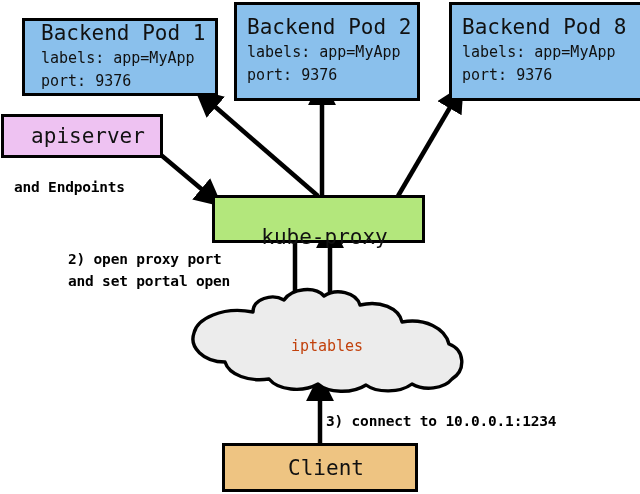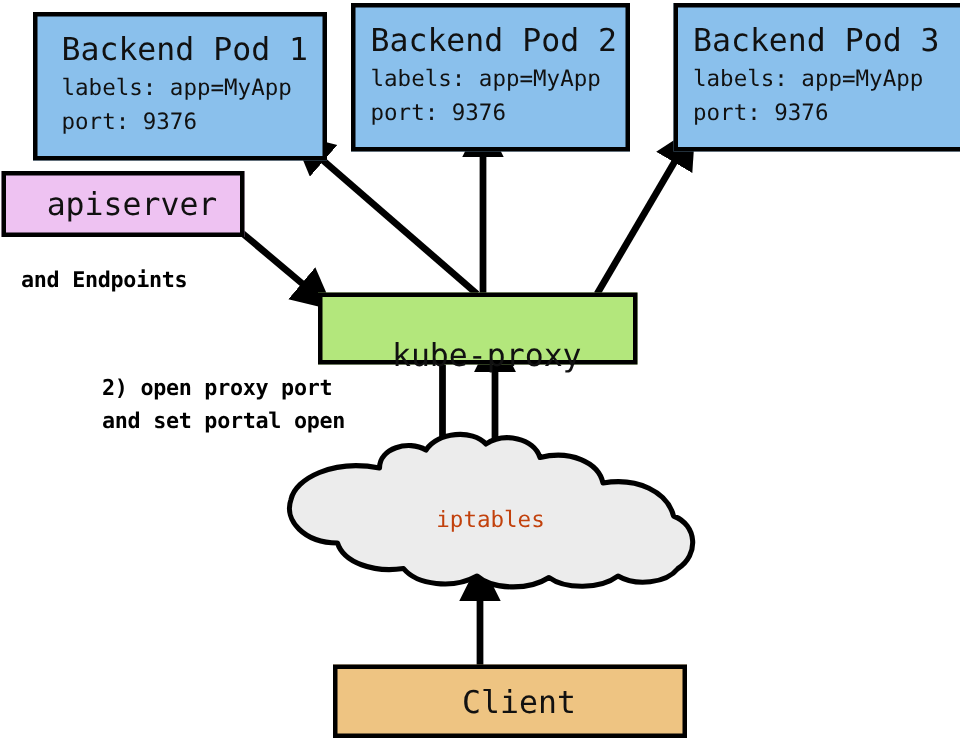--- a/index.html
+++ b/index.html
@@ -133,57 +133,60 @@
                C 444,389 424,391 412,384
                C 400,393 377,393 366,385
                C 352,394 328,393 318,384
                C 302,393 278,390 269,379
                C 249,382 229,375 225,362
                C 203,362 189,347 194,333
                C 197,319 222,306 253,312 Z" fill="#ececec" stroke="#000000" stroke-width="3.4" stroke-linejoin="round"></path>
     </g>
   </svg>
 
-  <div class="node pod" style="left:22px; top:8px; width:196px; height:99px;padding-left:16px;">
+  <div class="node pod" style="left:22px; top:18px; width:196px; height:78px;padding-left:16px;">
     <div class="pod-title">Backend Pod 1</div>
     <div class="pod-line">labels: app=MyApp</div>
     <div class="pod-line">port: 9376</div>
   </div>
 
   <div class="node pod" style="left:234px; top:2px; width:186px; height:99px;">
     <div class="pod-title">Backend Pod 2</div>
     <div class="pod-line">labels: app=MyApp</div>
     <div class="pod-line">port: 9376</div>
   </div>
 
   <div class="node pod" style="left:449px; top:2px; width:196px; height:99px;">
-    <div class="pod-title">Backend Pod 3</div>
+    <div class="pod-title">Backend Pod 8</div>
     <div class="pod-line">labels: app=MyApp</div>
     <div class="pod-line">port: 9376</div>
   </div>
 
   <div class="node apiserver" style="left:1px; top:114px; width:162px; height:44px;">
     <div class="apiserver-label">apiserver</div>
   </div>
 
   <div class="node kubeproxy" style="left:212px; top:195px; width:213px; height:48px;">
     <div class="kubeproxy-label">kube-proxy</div>
   </div>
 
   <div class="cloud-label">iptables</div>
 
-  <div class="node client" style="left:222px; top:443px; width:236px; height:49px;">
+  <div class="node client" style="left:222px; top:443px; width:196px; height:49px;">
     <div class="client-label">Client</div>
   </div>
 
   <div class="step" style="left:14px; top:176px;">
     <div>and Endpoints</div>
   </div>
 
   <div class="step" style="left:68px; top:248px;">
     <div>2) open proxy port</div>
     <div>and set portal open</div>
   </div>
 
+  <div class="step" style="left:326px; top:410px;">
+    <div>3) connect to 10.0.0.1:1234</div>
+  </div>
 
 
 
 </div>
 
 </body></html>

